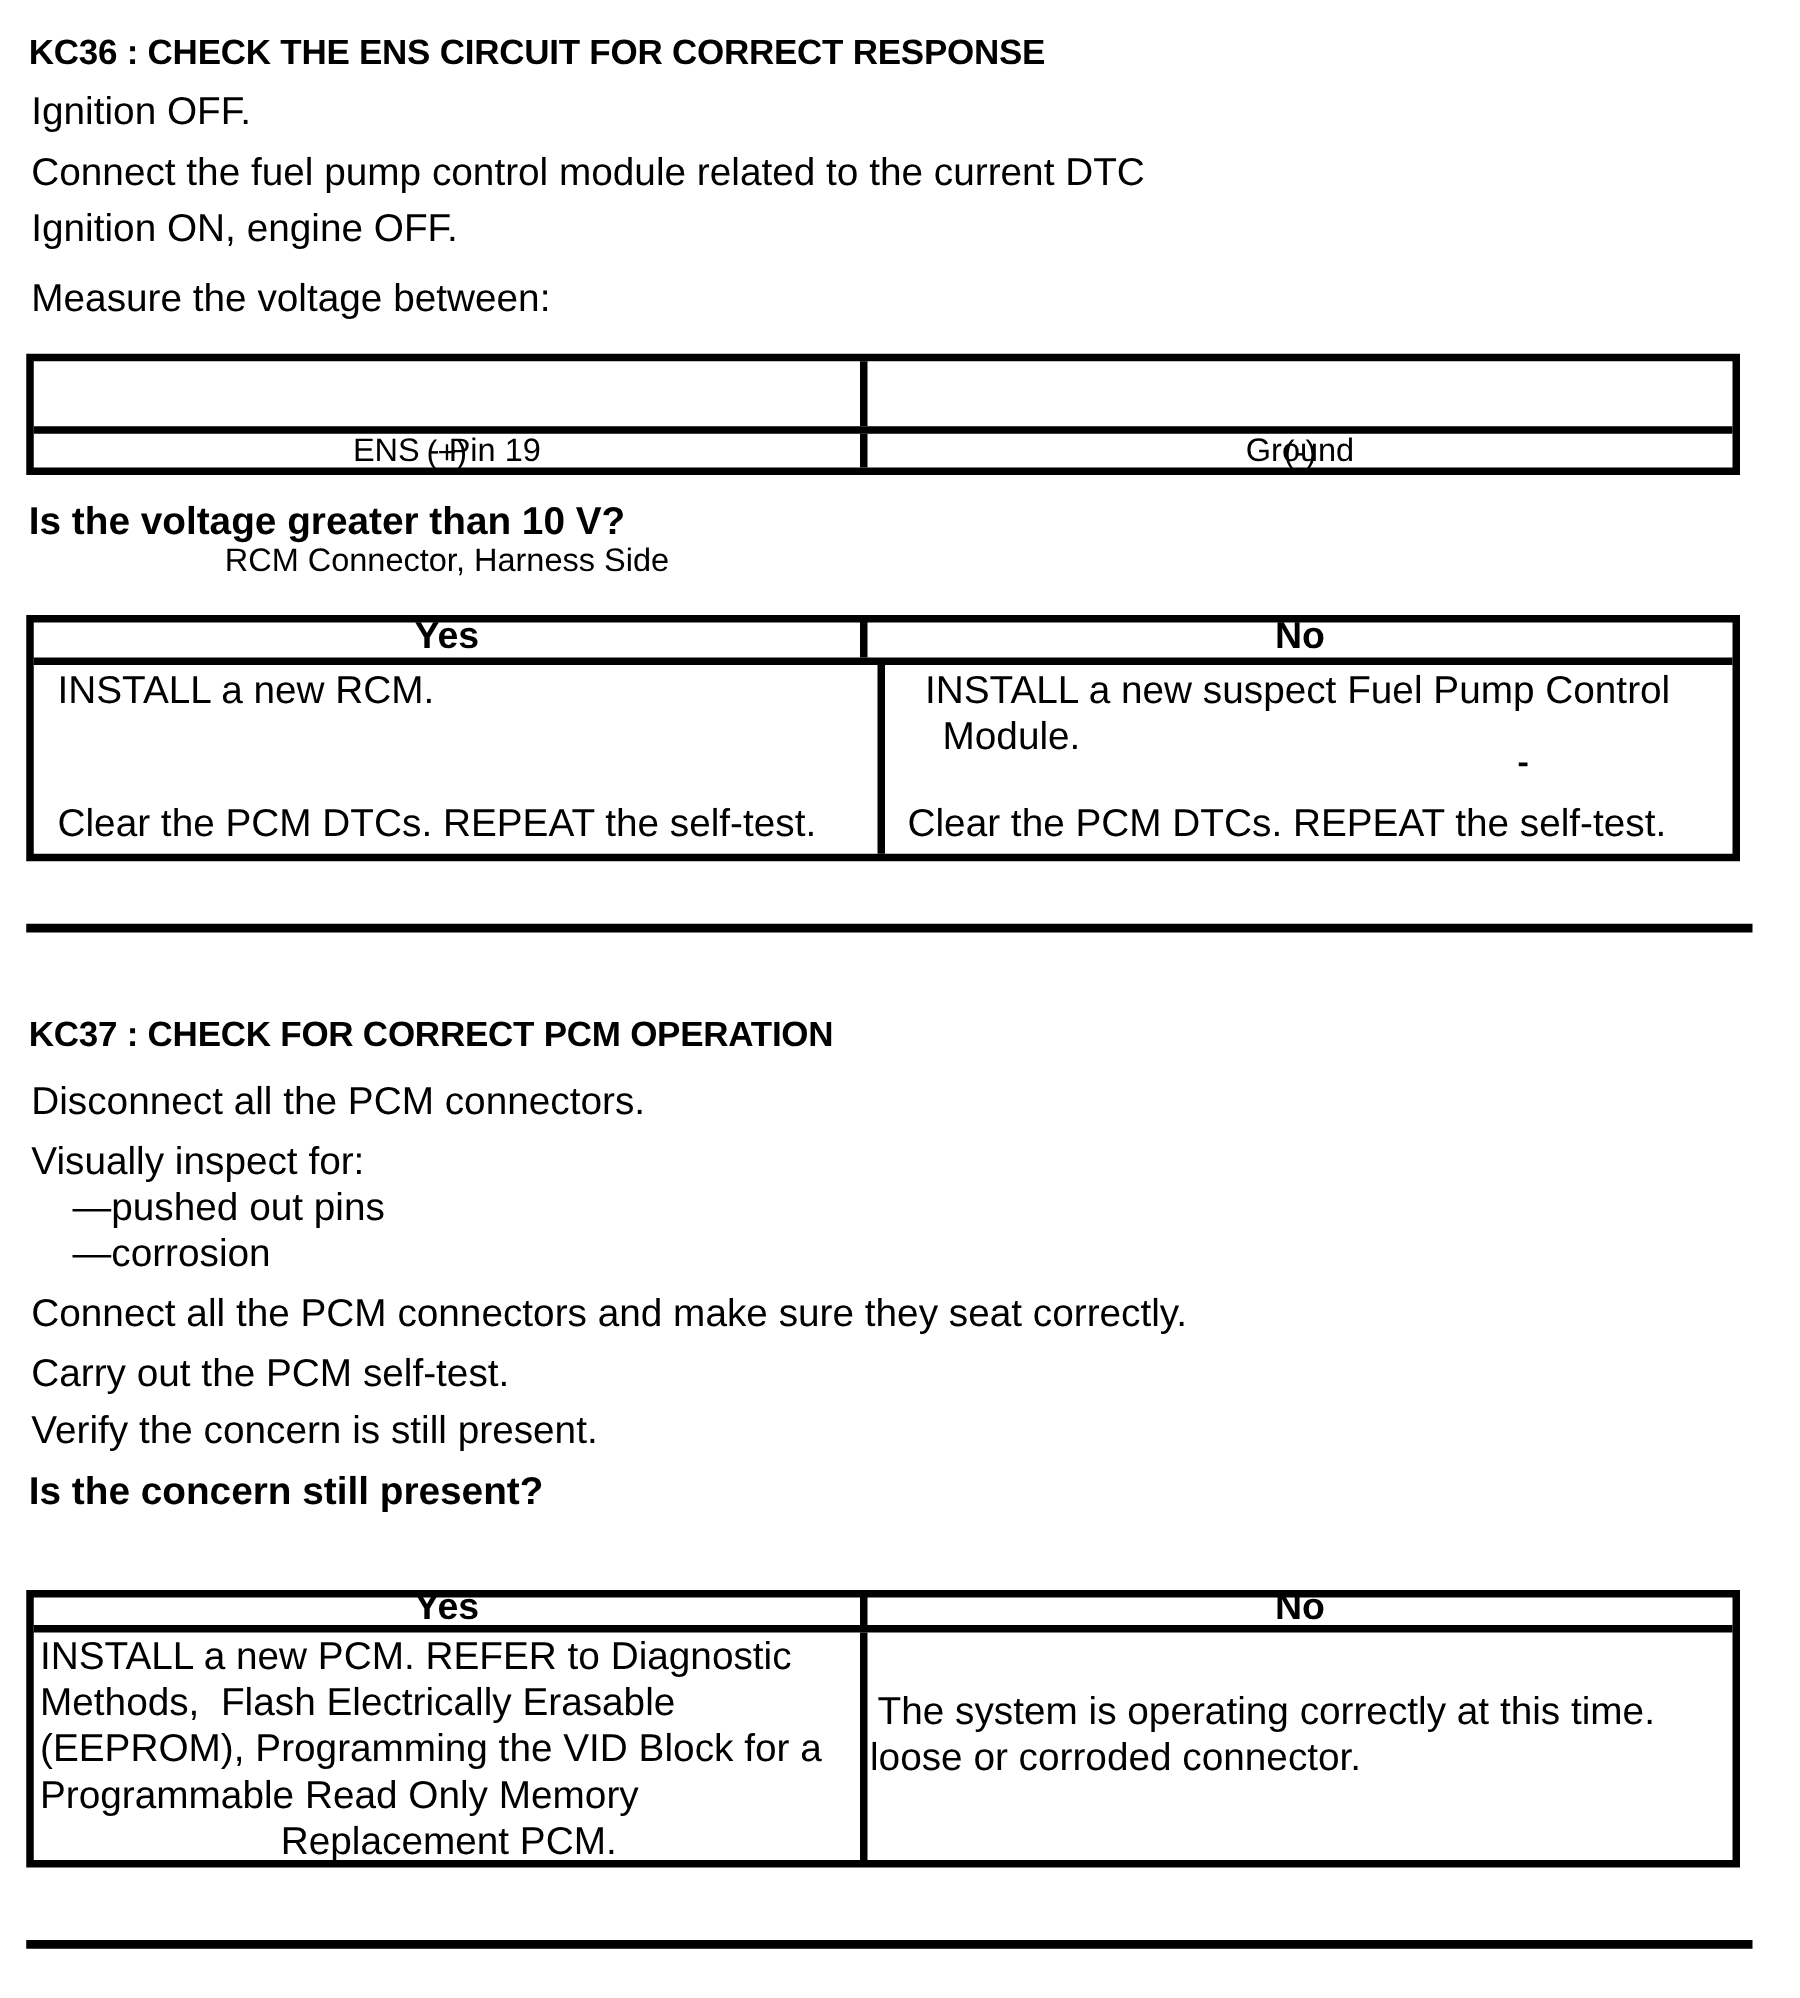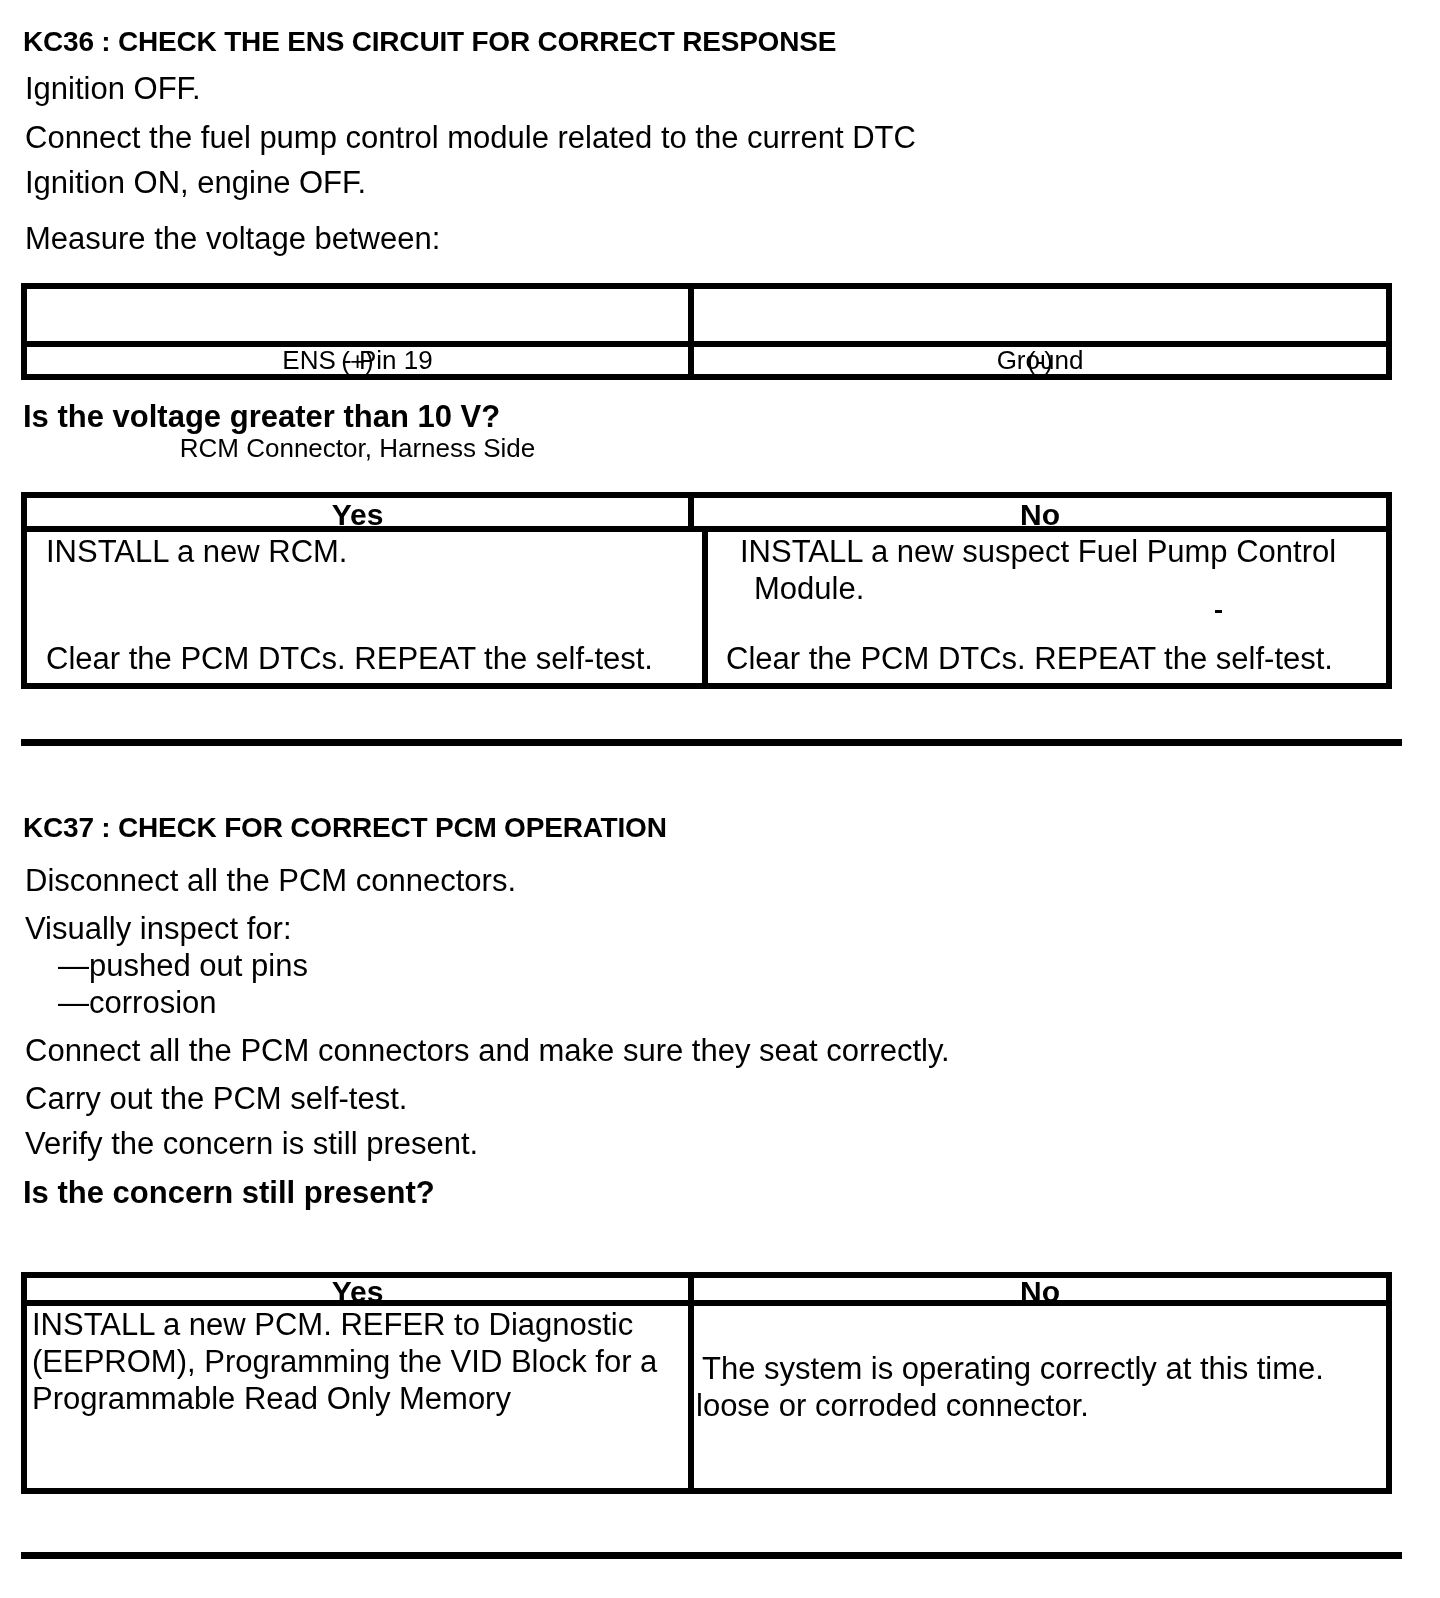--- a/index.html
+++ b/index.html
@@ -24,21 +24,21 @@
   .cell-l { width:667px; border-right:6px solid #000; }
   .cell-r { flex:1; }
 
   
   .m-head { height:58px; border-bottom:6px solid #000; }
   .m-row2 { height:27px; }
   .m-txt  { font-size:26px; line-height:29px; text-align:center; white-space:pre; }
   .m-txt2 { font-size:26px; line-height:27px; text-align:center; white-space:pre; }
 
   
-  .d-headrow  { border-bottom:6px solid #000; }
+  .d-headrow  { border-bottom:6px solid #000;align-items:flex-end; }
   .d-head     { font-weight:bold; font-size:30px; text-align:center; white-space:pre; }
   .d2-headrow { height:34px; }  .d2-head { line-height:34px; }
   .d3-headrow { height:28px; }  .d3-head { line-height:28px; }
   .d2-body    { height:151px; }
   .d3-body    { height:182px; }
   .vcell { display:flex; flex-direction:column; justify-content:space-between;margin-left:14px; }
   .dline { font-size:31px; line-height:37px; white-space:pre; }
   .footer-line { padding-bottom:6px; }
   .indent1 { padding-left:14px; }
   .indent2 { padding-left:28px; }
@@ -114,22 +114,24 @@
   <div class="abs q" style="left:23px; top:1175px;">Is the concern still present?</div>
 
   <div class="tbl" style="top:1272px;">
     <div class="trow d-headrow d3-headrow">
       <div class="cell-l d-head d3-head">Yes</div>
       <div class="cell-r d-head d3-head">No</div>
     </div>
     <div class="trow d3-body">
       <div class="cell-l" style="padding:0 2px 0 5px;">
         <div class="dline">INSTALL a new PCM. REFER to Diagnostic</div>
+        <div class="dline">Methods,  Flash Electrically Erasable</div>
         <div class="dline">(EEPROM), Programming the VID Block for a</div>
         <div class="dline">Programmable Read Only Memory</div>
+        <div class="dline center">Replacement PCM.</div>
       </div>
       <div class="cell-r" style="padding:44px 2px 0 8px;">
         <div class="dline">The system is operating correctly at this time.</div>
         <div class="dline" style="margin-left:-6px;">loose or corroded connector.</div>
       </div>
     </div>
   </div>
 
   <div class="rule" style="top:1552px;"></div>
 

